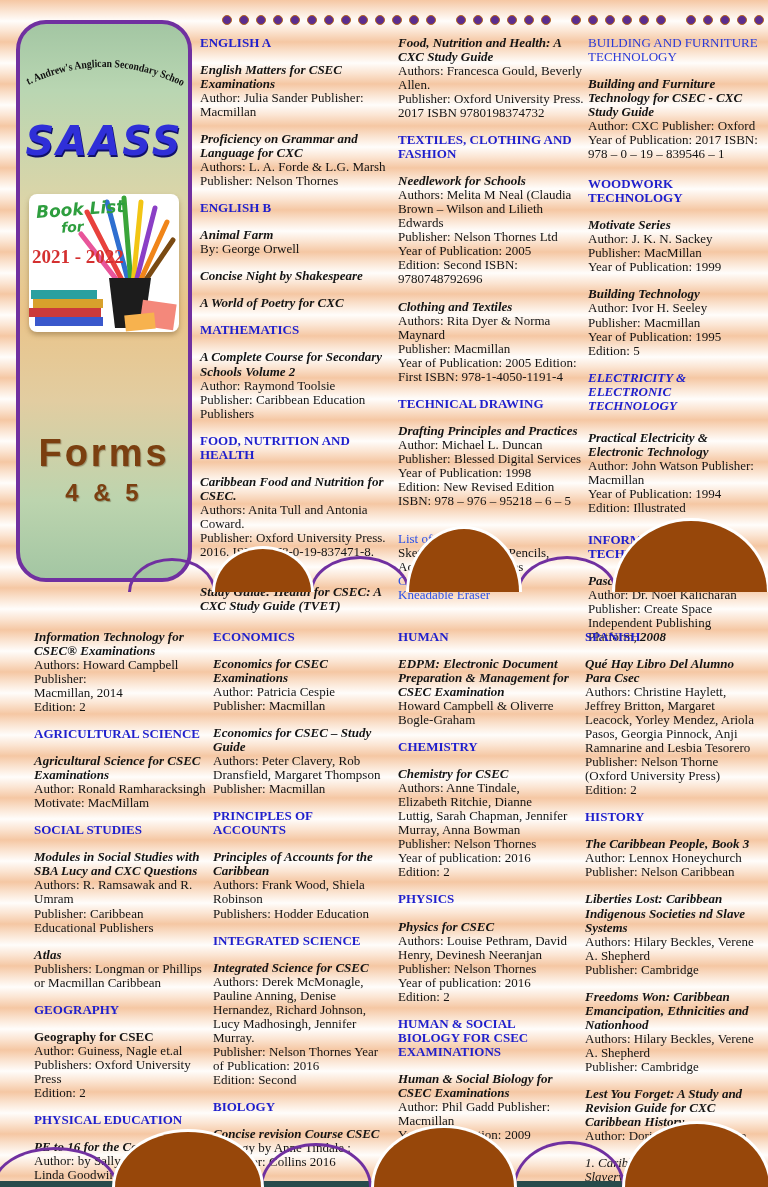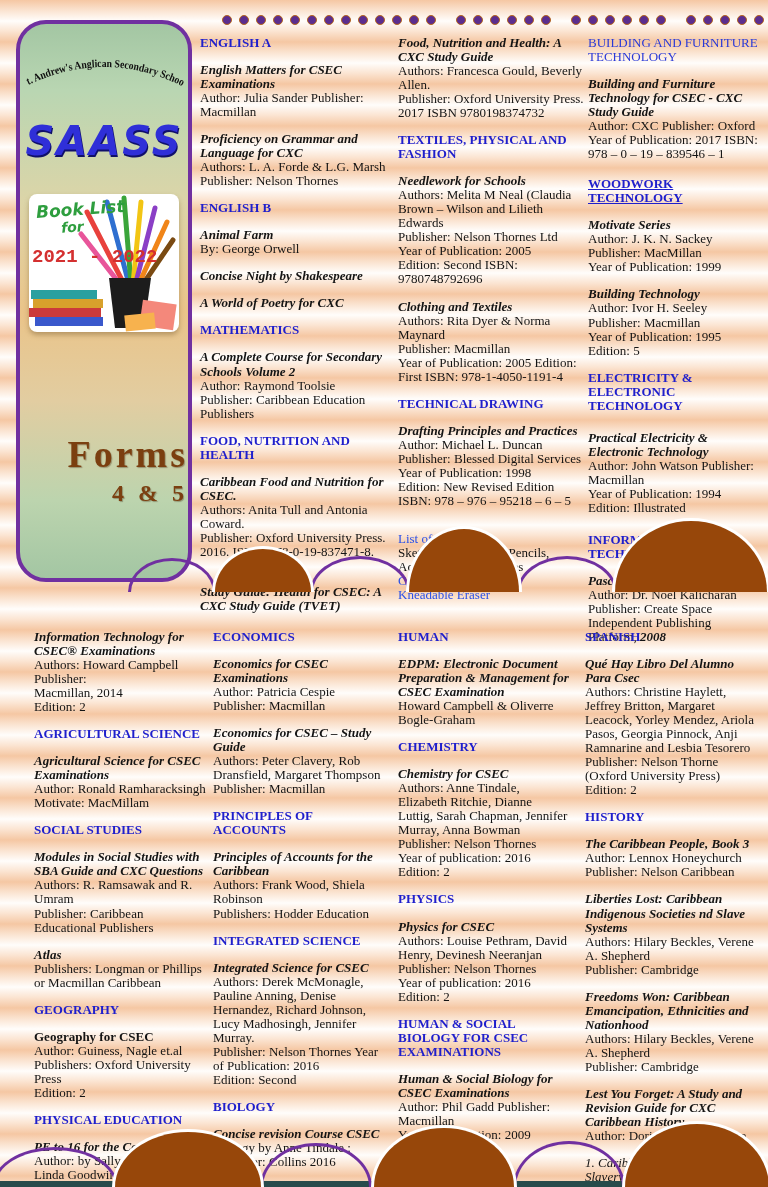--- a/index.html
+++ b/index.html
@@ -44,25 +44,25 @@
   #book-img{position:relative;width:150px;height:138px;margin:30px auto 0 auto;
     background:#fff;border-radius:8px;overflow:hidden;
     box-shadow:0 3px 5px rgba(90,60,20,.35);}
   .bl-title{position:absolute;left:7px;top:5px;color:#2e9e3e;font-weight:bold;
     font-style:italic;font-size:17px;font-family:"DejaVu Sans",sans-serif;
     transform:rotate(-4deg);}
   .bl-for{position:absolute;left:32px;top:25px;color:#2e9e3e;font-weight:bold;
     font-style:italic;font-size:14px;font-family:"DejaVu Sans",sans-serif;
     transform:rotate(-4deg);}
   .bl-years{position:absolute;left:3px;top:52px;color:#d43030;font-weight:bold;
-    font-size:19px;font-family:Liberation Mono, monospace;}
+    font-size:19px;font-family:Liberation Serif, serif;}
   #pencil-art{position:absolute;right:0;top:0;}
   #forms{position:absolute;left:0;right:0;top:408px;color:#7b3f10;
-    font-weight:bold;font-family:Liberation Serif, serif;
-    text-shadow:1px 1px 1px rgba(60,30,0,.35);text-align:right;}
+    font-weight:bold;font-family:Liberation Sans, sans-serif;
+    text-shadow:1px 1px 1px rgba(60,30,0,.35);}
   #forms .f1{font-size:38px;letter-spacing:3px;}
   #forms .f2{font-size:24px;letter-spacing:4px;margin-top:4px;}
   
   .dome{position:absolute;background:#97470a;border:3px solid #fff;border-bottom:none;
     border-radius:50% 50% 0 0 / 100% 100% 0 0;box-sizing:border-box;z-index:2;}
   .arch{position:absolute;border:3px solid #7030a0;border-bottom:none;
     border-radius:50% 50% 0 0 / 100% 100% 0 0;box-sizing:border-box;z-index:1;}
   #bottom-bar{position:absolute;left:0;bottom:0;width:768px;height:6px;
     background:#274b4b;z-index:0;}
 </style>
@@ -168,21 +168,21 @@
     <div class="blk head-blue"><span>FOOD, NUTRITION AND HEALTH</span></div>
     <div class="blk entry"><span class="r-ti">Caribbean Food and Nutrition for CSEC.
 </span><span class="r-pl">Authors: Anita Tull and Antonia Coward.
 Publisher: Oxford University Press. 2016. ISBN: 978-0-19-837471-8.</span></div>
     <div class="blk entry" style="margin-top: 26px;"><span class="r-ti">Study Guide: Health for CSEC: A CXC Study Guide (TVET)</span></div>
   </div>
 <div class="col" id="top-col-1">
     <div class="blk entry"><span class="r-ti">Food, Nutrition and Health: A CXC Study Guide
 </span><span class="r-pl">Authors: Francesca Gould, Beverly Allen.
 Publisher: Oxford University Press. 2017 ISBN 9780198374732</span></div>
-    <div class="blk head-blue"><span>TEXTILES, PHYSICAL AND FASHION</span></div>
+    <div class="blk head-blue"><span>TEXTILES, CLOTHING AND FASHION</span></div>
     <div class="blk entry"><span class="r-ti">Needlework for Schools
 </span><span class="r-pl">Authors: Melita M Neal (Claudia Brown – Wilson and Lilieth Edwards
 Publisher: Nelson Thornes Ltd Year of Publication: 2005
 Edition: Second ISBN: 9780748792696</span></div>
     <div class="blk entry"><span class="r-ti">Clothing and Textiles
 </span><span class="r-pl">Authors: Rita Dyer &amp; Norma Maynard
 Publisher: Macmillan
 Year of Publication: 2005 Edition: First ISBN: 978-1-4050-1191-4</span></div>
     <div class="blk head-blue"><span>TECHNICAL DRAWING</span></div>
     <div class="blk entry"><span class="r-ti">Drafting Principles and Practices
@@ -193,29 +193,29 @@
     <div class="blk entry" style="margin-top: 24px;"><span class="r-bl">List of Materials:
 </span><span class="r-pl">Sketch Pad, Shading Pencils,
 Acrylic Paint &amp; brushes
 </span><span class="r-bl">Crayola Pencil Crayons
 Kneadable Eraser</span></div>
   </div>
 <div class="col" id="top-col-2">
     <div class="blk head-blue-lt"><span>BUILDING AND FURNITURE TECHNOLOGY</span></div>
     <div class="blk entry"><span class="r-ti">Building and Furniture Technology for CSEC - CXC Study Guide
 </span><span class="r-pl">Author: CXC Publisher: Oxford Year of Publication: 2017 ISBN: 978 – 0 – 19 – 839546 – 1</span></div>
-    <div class="blk head-blue" style="margin-top: 16px; text-decoration: underline;"><span>WOODWORK TECHNOLOGY</span></div>
+    <div class="blk head-blue" style="margin-top: 16px;"><span>WOODWORK TECHNOLOGY</span></div>
     <div class="blk entry"><span class="r-ti">Motivate Series
 </span><span class="r-pl">Author: J. K. N. Sackey Publisher: MacMillan
 Year of Publication: 1999</span></div>
     <div class="blk entry"><span class="r-ti">Building Technology
 </span><span class="r-pl">Author: Ivor H. Seeley Publisher: Macmillan
 Year of Publication: 1995
 Edition: 5</span></div>
-    <div class="blk head-blue" style="margin-top: 4px;"><span>ELECTRICITY &amp; ELECTRONIC TECHNOLOGY</span></div>
+    <div class="blk head-blue" style="margin-top: 4px; font-style: italic;"><span>ELECTRICITY &amp; ELECTRONIC TECHNOLOGY</span></div>
     <div class="blk entry" style="margin-top: 18px;"><span class="r-ti">Practical Electricity &amp; Electronic Technology
 </span><span class="r-pl">Author: John Watson Publisher: Macmillan
 Year of Publication: 1994
 Edition: Illustrated</span></div>
     <div class="blk head-blue" style="margin-top: 18px;"><span>INFORMATION TECHNOLOGY</span></div>
     <div class="blk entry"><span class="r-ti">Pascal Programming for CXC
 </span><span class="r-pl">Author: Dr. Noel Kalicharan
 Publisher: Create Space Independent Publishing Platform, </span><span class="r-ti">2008</span></div>
   </div>
 
@@ -230,21 +230,21 @@
     <div class="blk entry"><span class="r-ti">Information Technology for CSEC® Examinations
 </span><span class="r-pl">Authors: Howard Campbell
 Publisher:
 Macmillan, 2014
 Edition: 2</span></div>
     <div class="blk head-blue"><span>AGRICULTURAL SCIENCE</span></div>
     <div class="blk entry"><span class="r-ti">Agricultural Science for CSEC Examinations
 </span><span class="r-pl">Author: Ronald Ramharacksingh
 Motivate: MacMillam</span></div>
     <div class="blk head-blue"><span>SOCIAL STUDIES</span></div>
-    <div class="blk entry"><span class="r-ti">Modules in Social Studies with SBA Guide and CXC Questions </span><span class="r-pl">Authors: R. Ramsawak and R. Umram
+    <div class="blk entry"><span class="r-ti">Modules in Social Studies with SBA Lucy and CXC Questions </span><span class="r-pl">Authors: R. Ramsawak and R. Umram
 Publisher: Caribbean Educational Publishers</span></div>
     <div class="blk entry"><span class="r-ti">Atlas
 </span><span class="r-pl">Publishers: Longman or Phillips or Macmillan Caribbean</span></div>
     <div class="blk head-blue"><span>GEOGRAPHY</span></div>
     <div class="blk entry"><span class="r-tb">Geography for CSEC
 </span><span class="r-pl">Author: Guiness, Nagle et.al
 Publishers: Oxford University Press
 Edition: 2</span></div>
     <div class="blk head-blue"><span>PHYSICAL EDUCATION</span></div>
     <div class="blk entry"><span class="r-ti">PE to 16 for the Caribbean: </span><span class="r-pl">Author: by Sally Fountain and Linda Goodwin

